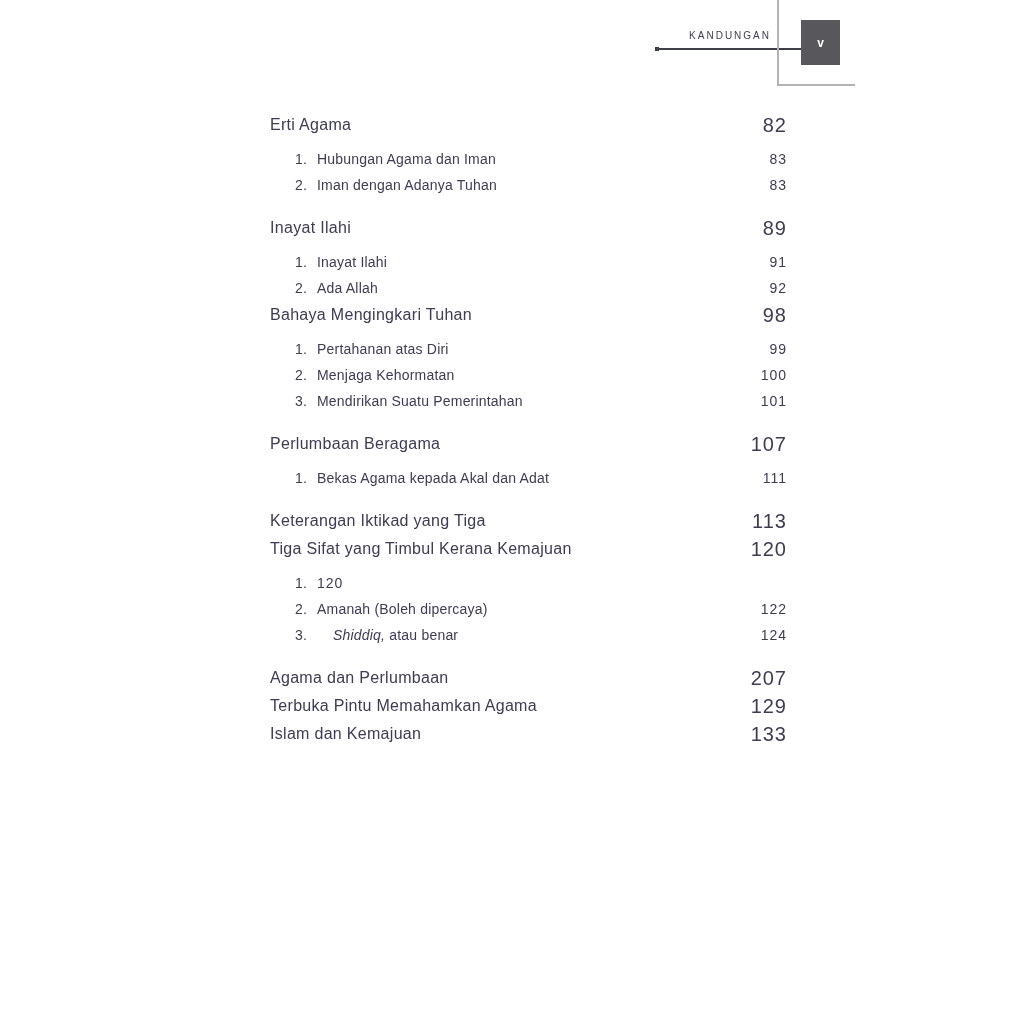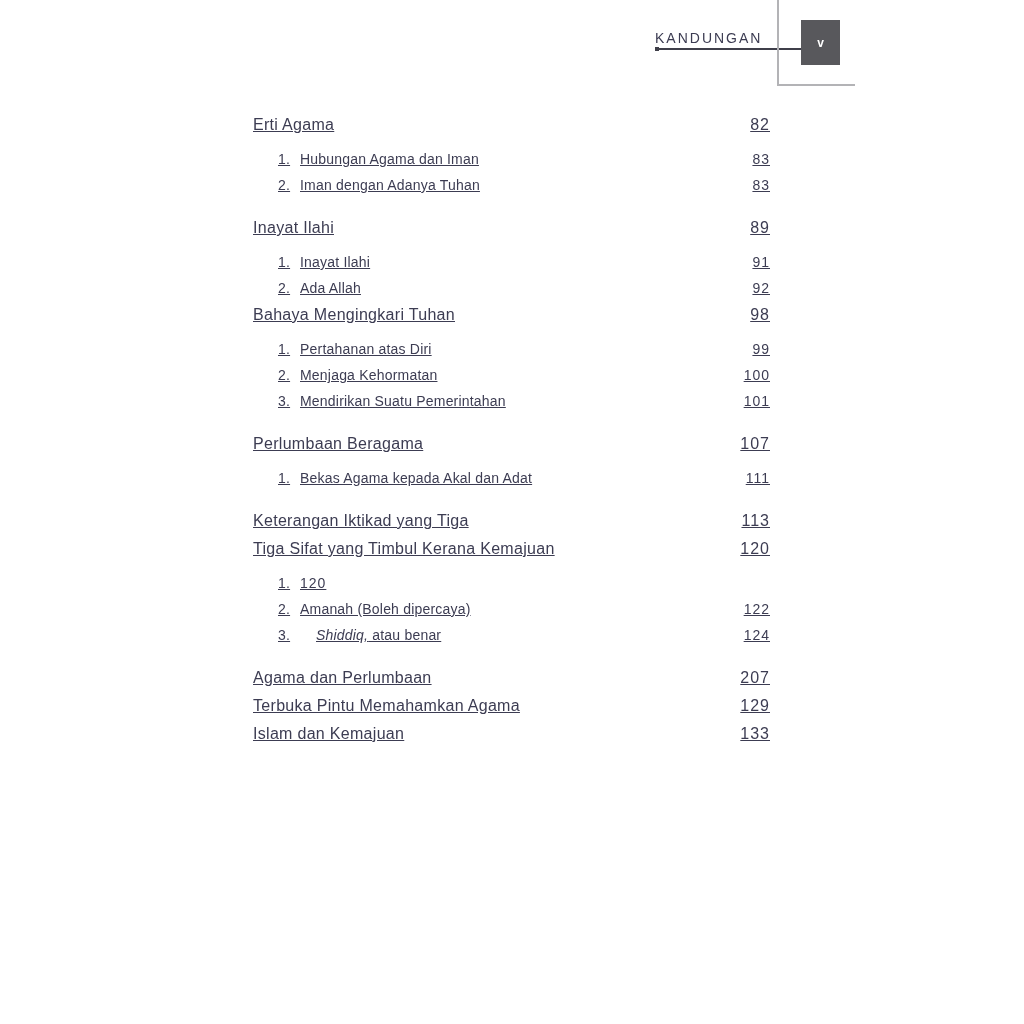--- a/index.html
+++ b/index.html
@@ -10,21 +10,21 @@
     --rule-light:#b3b3b6;
     --bg:#ffffff;
   }
   *{margin:0;padding:0;box-sizing:border-box;}
   html,body{width:1024px;height:1024px;background:var(--bg);}
   body{font-family:"Liberation Sans", sans-serif;color:var(--text);position:relative;overflow:hidden;}
 
   
   .running-head{
     position:absolute;top:30px;left:655px;width:116px;
-    text-align:left;font-size:14px;letter-spacing:2px;color:var(--text);
+    text-align:right;font-size:10px;letter-spacing:2px;color:var(--text);
   }
   .rule-dark{
     position:absolute;top:48px;left:657px;width:146px;height:2px;
     background:var(--rule-dark);
   }
   .rule-dark::before{
     content:"";position:absolute;left:-2px;top:-1px;width:4px;height:4px;
     background:var(--rule-dark);
   }
   .vline{
@@ -39,33 +39,33 @@
     position:absolute;top:20px;left:801px;width:39px;height:45px;
     background:var(--badge-bg);
     display:flex;align-items:center;justify-content:center;
   }
   .badge span{
     color:var(--badge-text);font-size:12px;font-weight:bold;line-height:1;
   }
 
   
   .content{
-    position:absolute;top:111px;left:253px;width:517px;text-decoration:underline;
+    position:absolute;top:111px;left:270px;width:517px;
   }
   .section{margin:0;}
   .section.group-start{margin-top:16px;}
   .row{display:flex;align-items:center;}
   .title-row{height:28px;font-size:16px;letter-spacing:0.3px;}
   .title-row .t{flex:1;}
   .items{margin-top:7px;}
   .item-row{height:26px;font-size:14px;letter-spacing:0.2px;}
   .item-row .n{width:22px;margin-left:25px;}
   .item-row .l{flex:1;}
   .p{text-align:right;letter-spacing:1px;white-space:nowrap;}
-  .title-row .p{font-size:16px;}
+  .title-row .p{font-size:20px;}
   .item-row .p{font-size:14px;}
   .l i{font-style:italic;margin-left:16px;}
 </style>
 </head>
 <body>
 
 <div class="running-head">KANDUNGAN</div>
 <div class="rule-dark"></div>
 <div class="vline"></div>
 <div class="hline"></div>

